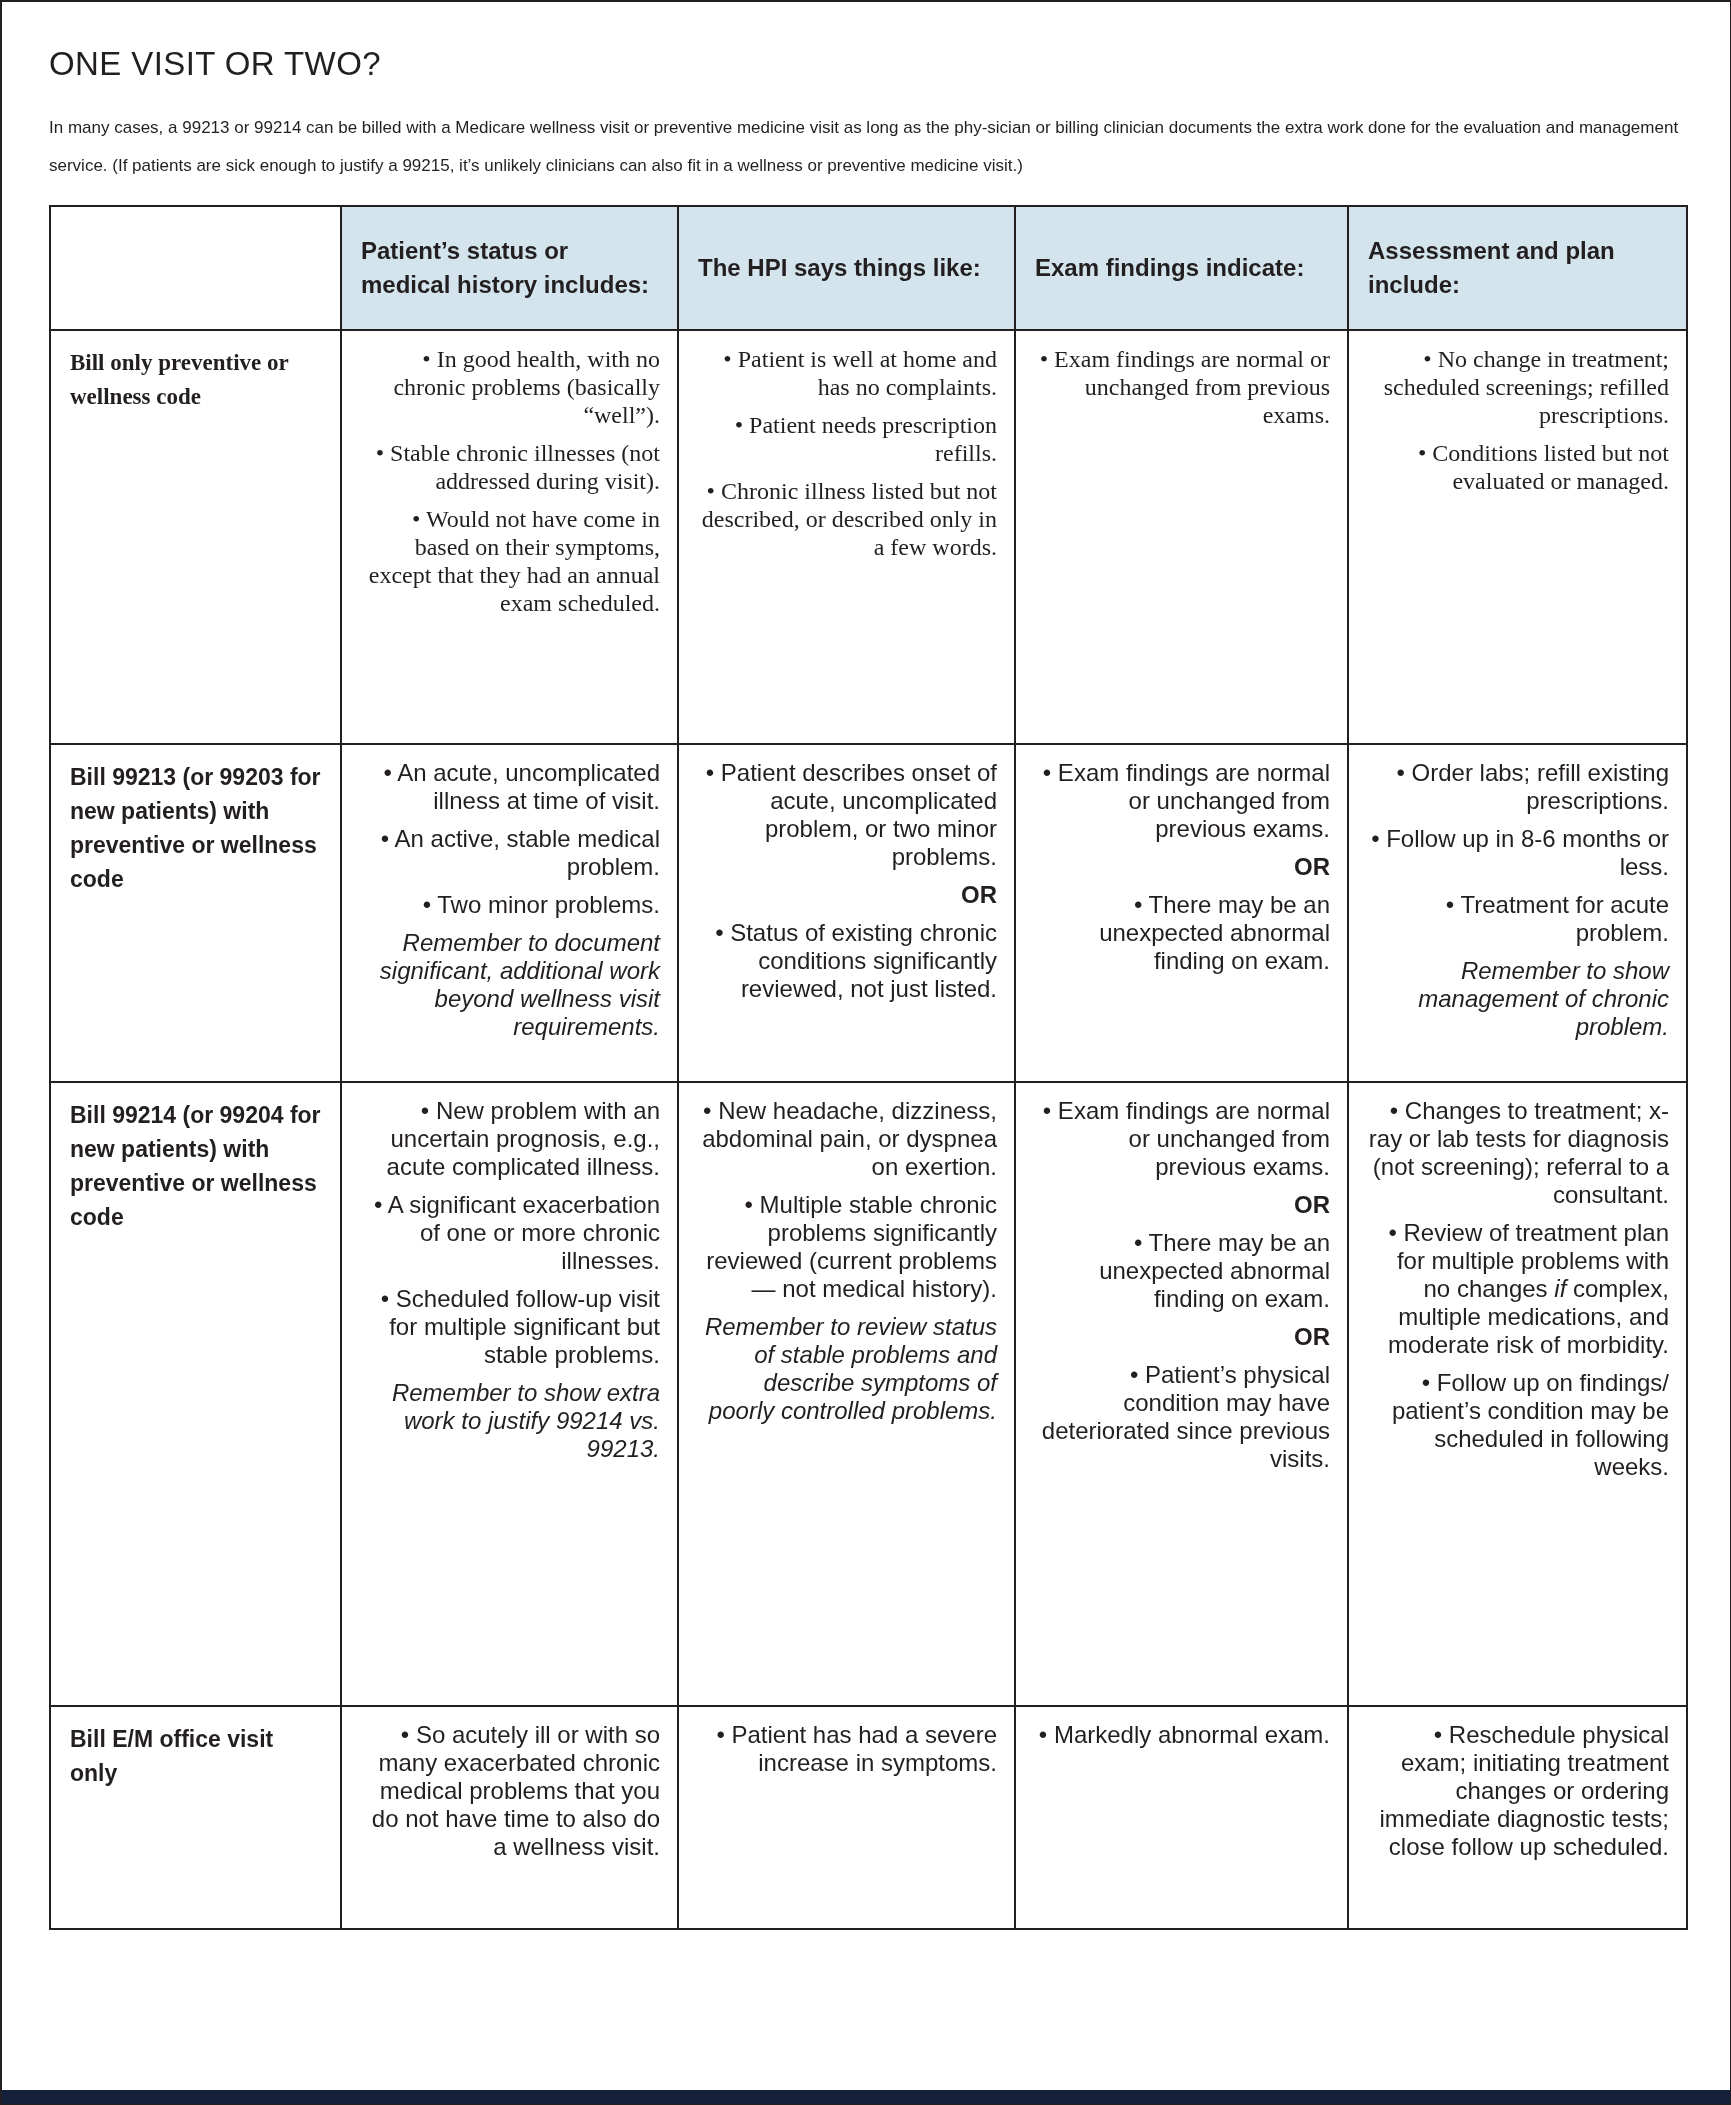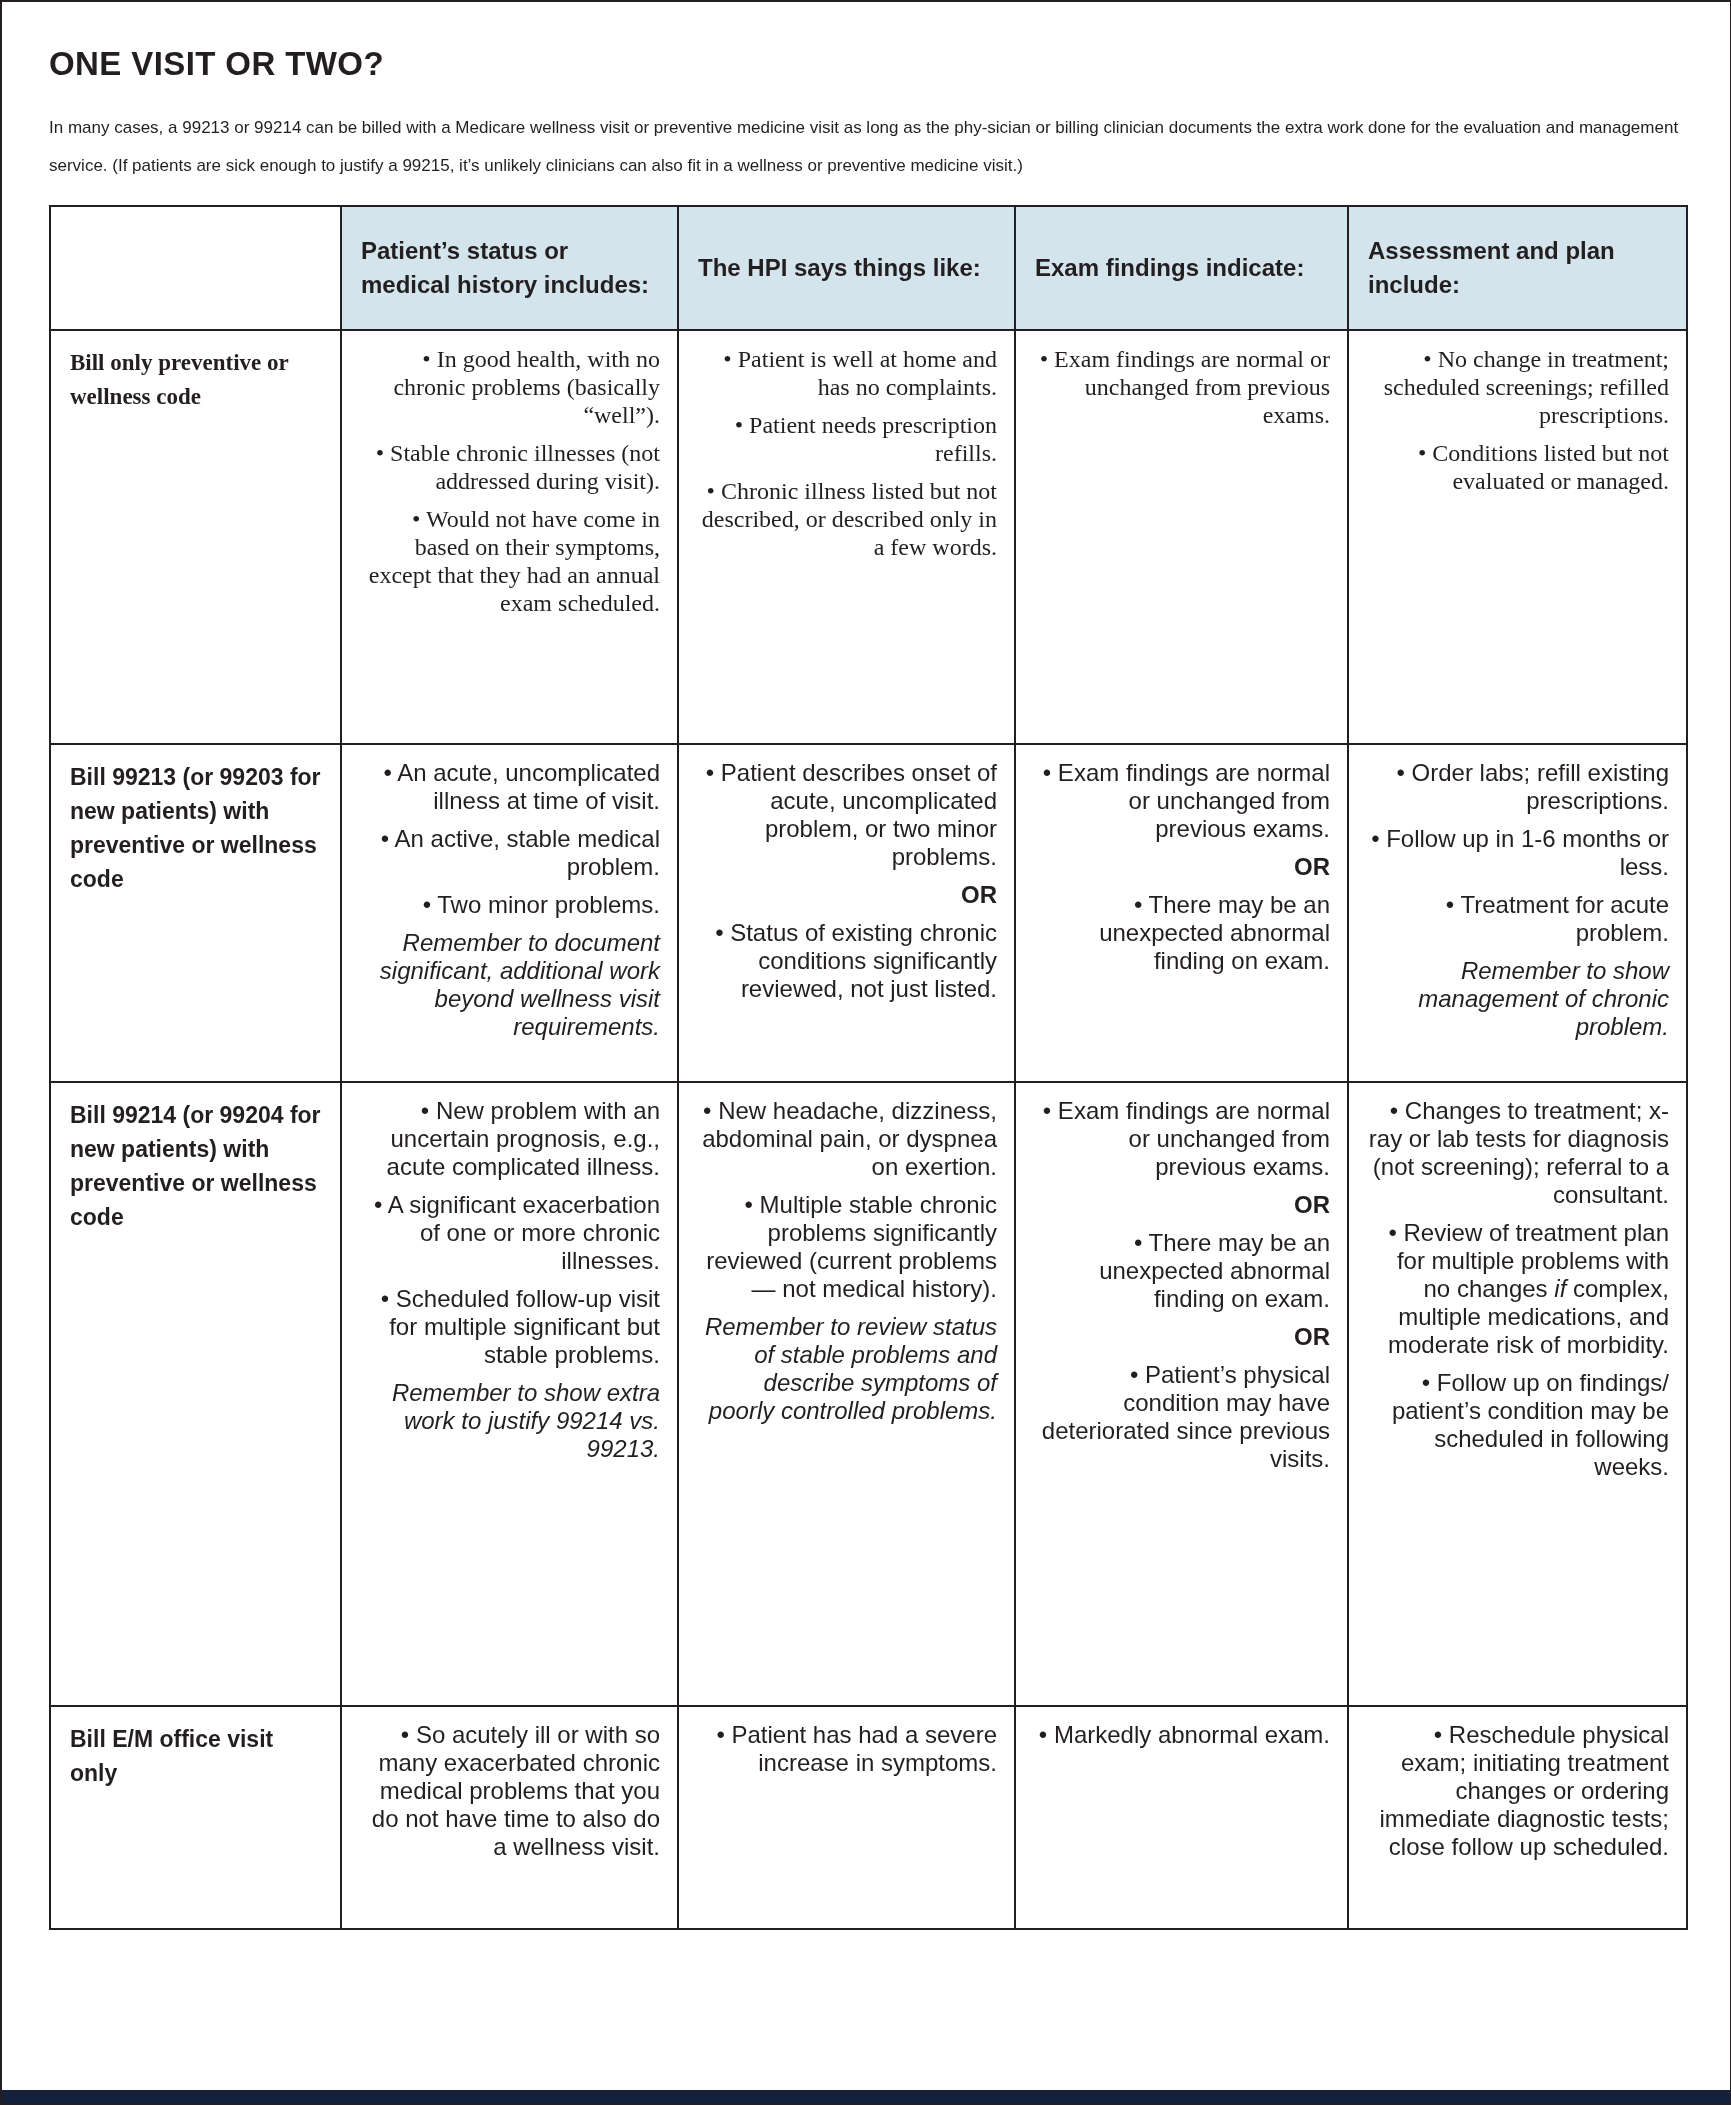--- a/index.html
+++ b/index.html
@@ -16,21 +16,21 @@
   .page{
     position:relative;
     width:1732px;height:2106px;
     box-sizing:border-box;
     border:2.6px solid var(--ink);
     padding:43px 47px 0 47px;
     overflow:hidden;
   }
   .page-title{
     font-size:33px;
-    font-weight:bold;
+    font-weight:normal;
     letter-spacing:0.4px;
     margin:0 0 25.6px 0;
   }
   .intro{
     font-size:17px;
     line-height:38px;
     margin:0 0 20.4px 0;
     width:1638px;
   }
   table.billing{
@@ -143,21 +143,21 @@
             <p class="p-or">OR</p>
             <p class="p-bullet">• Status of existing chronic conditions significantly reviewed, not just listed.</p>
           </td>
           <td class="body-cell">
             <p class="p-bullet">• Exam findings are normal or unchanged from previous exams.</p>
             <p class="p-or">OR</p>
             <p class="p-bullet">• There may be an unexpected abnormal finding on exam.</p>
           </td>
           <td class="body-cell">
             <p class="p-bullet">• Order labs; refill existing prescriptions.</p>
-            <p class="p-bullet">• Follow up in 1-6 months or less.</p>
+            <p class="p-bullet">• Follow up in 8-6 months or less.</p>
             <p class="p-bullet">• Treatment for acute problem.</p>
             <p class="p-note">Remember to show management of chronic problem.</p>
           </td>
         </tr>
         <tr>
           <td class="row-label">Bill 99214 (or 99204 for new patients) with preventive or wellness code</td>
           <td class="body-cell">
             <p class="p-bullet">• New problem with an uncertain prognosis, e.g., acute complicated illness.</p>
             <p class="p-bullet">• A significant exacerbation of one or more chronic illnesses.</p>
             <p class="p-bullet">• Scheduled follow-up visit for multiple significant but stable problems.</p>

